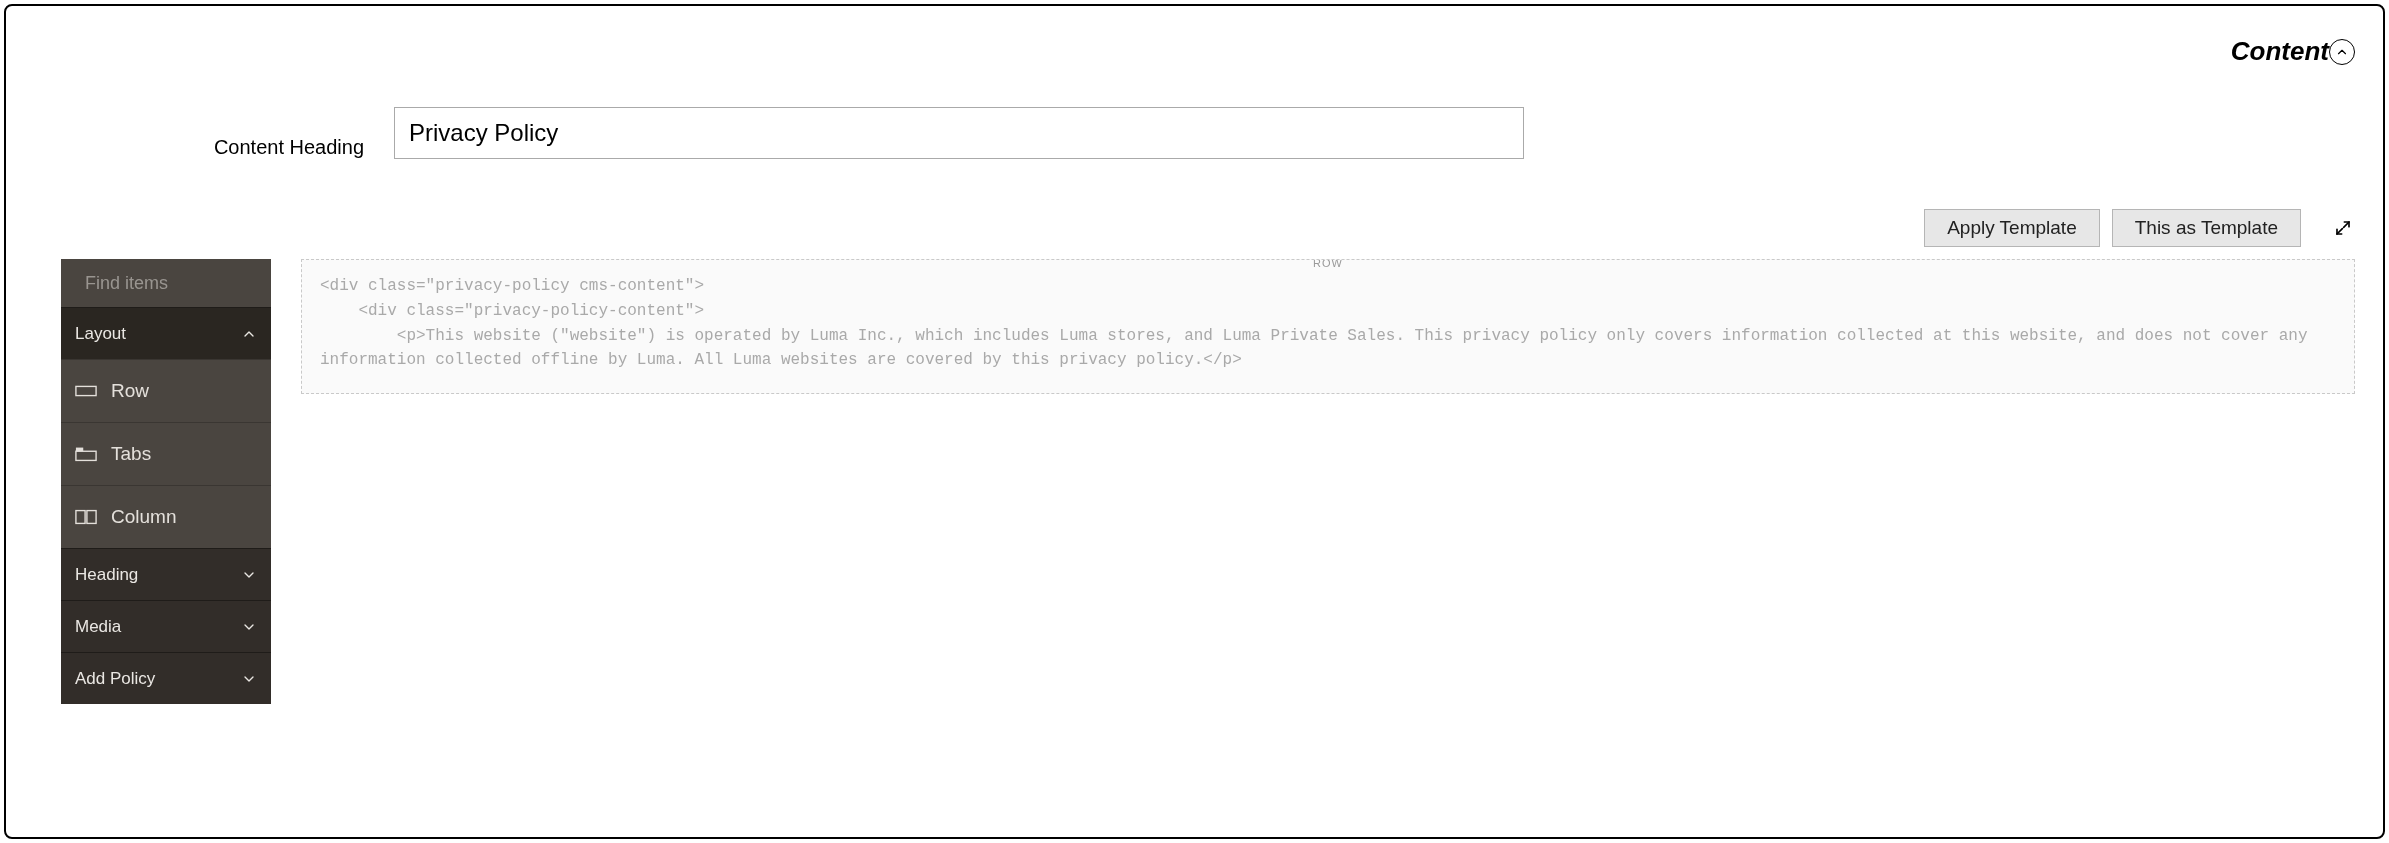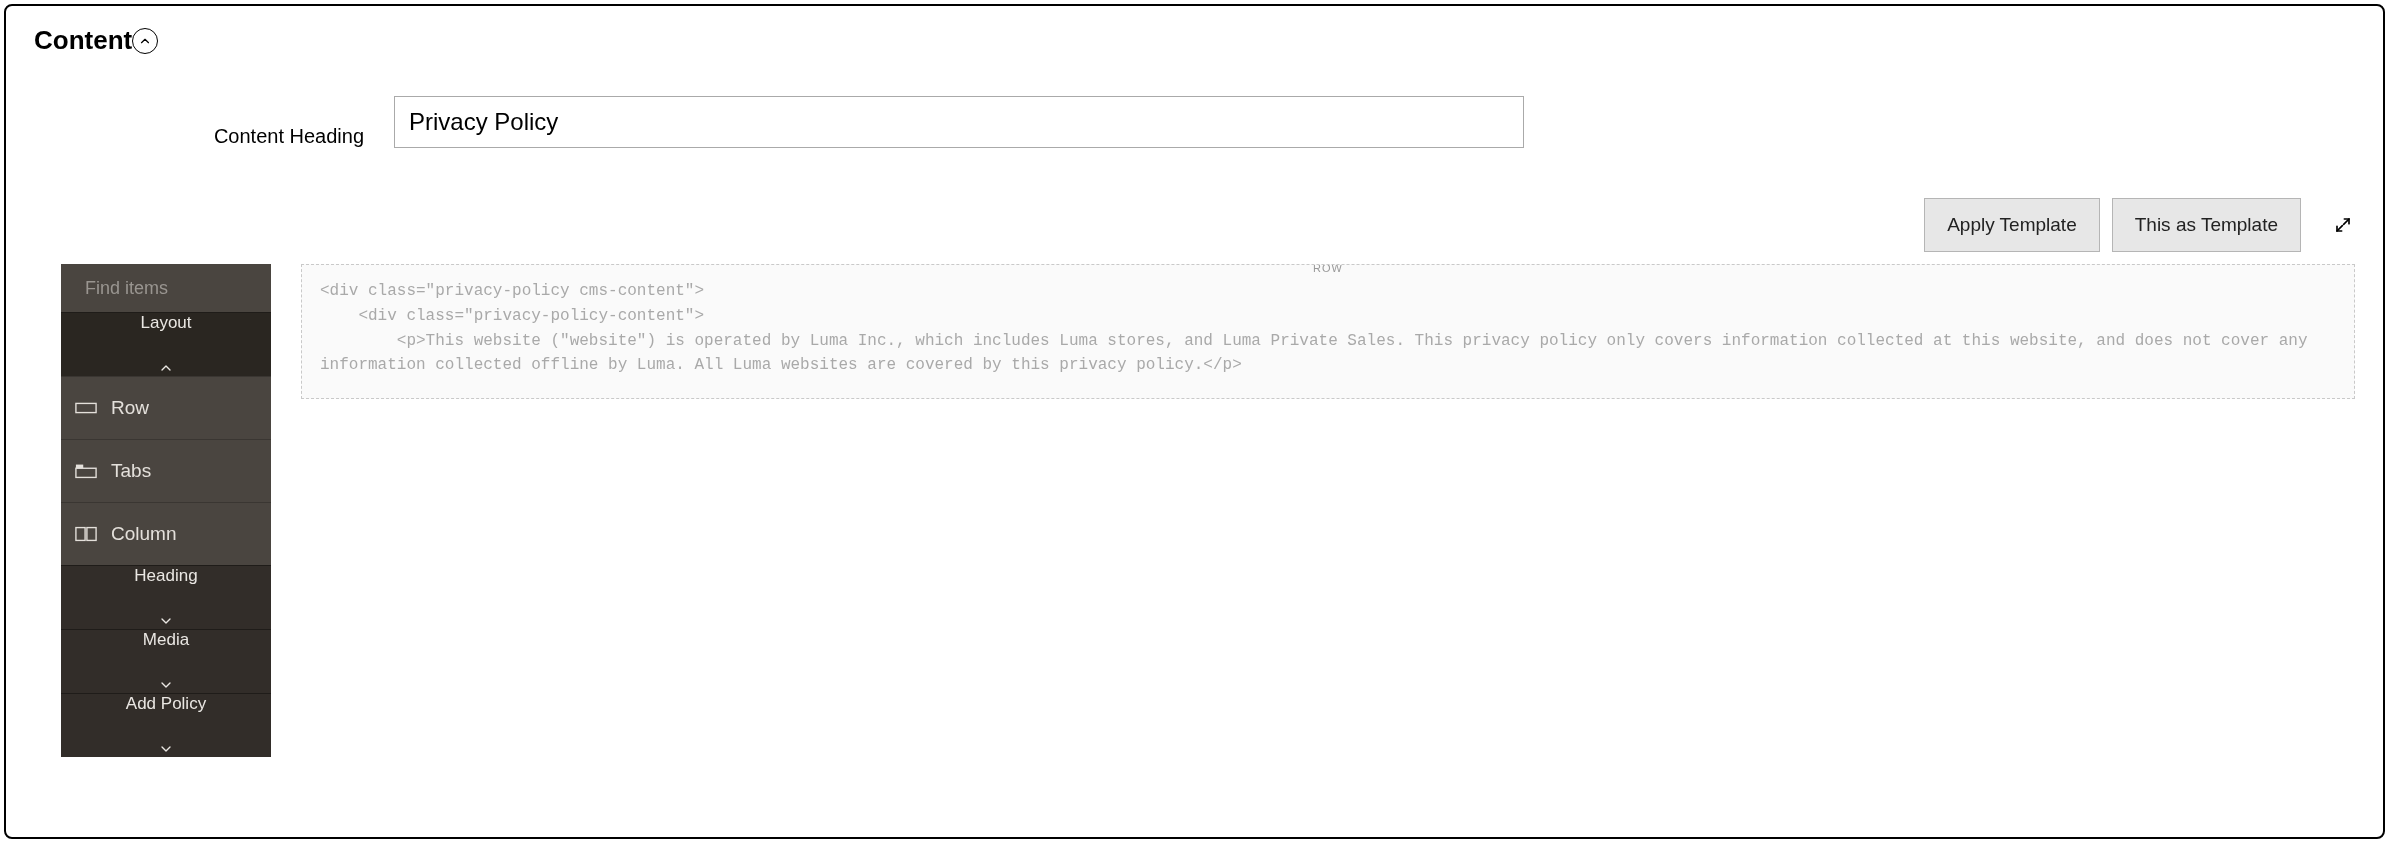--- a/index.html
+++ b/index.html
@@ -11,23 +11,24 @@
     .panel {
       border: 2px solid #000;
       border-radius: 8px;
       width: 100%;
       height: 835px;
       padding: 0;
       overflow: hidden;
     }
     .panel-header {
       display: flex;
-      justify-content: flex-start;
-      align-items: center;
-      padding: 19px 28px 10px 28px;
+      justify-content: flex-end;
+      align-items: center;
+      padding: 30px 28px 10px 28px;
+      font-style: italic;
     }
     .panel-title {
       font-size: 26px;
       font-weight: 700;
       color: #000;
     }
     .collapse-btn {
       width: 26px; height: 26px;
       border: 1.5px solid #000;
       border-radius: 50%;
@@ -58,21 +59,21 @@
       color: #000;
     }
     .toolbar-row {
       display: flex;
       justify-content: flex-end;
       align-items: center;
       gap: 12px;
       padding: 40px 28px 12px 28px;
     }
     .tpl-btn {
-      height: 54px;
+      height: 38px;
       padding: 0 22px;
       background: #e7e7e7;
       border: 1px solid #b5b5b5;
       font-size: 19px;
       color: #222;
       cursor: pointer;
     }
     .fullscreen-btn {
       width: 24px; height: 24px;
       cursor: pointer;
@@ -105,29 +106,28 @@
       background: transparent;
       border: none;
       outline: none;
       color: #bdb9b4;
       font-size: 18px;
     }
     .search-input::placeholder { color: #999590; }
     .accordion-item {
       background: #322d29;
       color: #eae7e3;
-      height: 64px;
+      height: 52px;
       display: flex;
       align-items: center;
       justify-content: space-between;
       padding: 0 14px;
       font-size: 17px;
       cursor: pointer;
       border-top: 1px solid #1f1c19;
-      flex-direction: column;
     }
     .accordion-item.expanded { background: #2a2621; }
     .accordion-item svg { width: 16px; height: 16px; }
     .layout-blocks {
       background: #4a4540;
     }
     .layout-block {
       height: 63px;
       display: flex;
       align-items: center;

